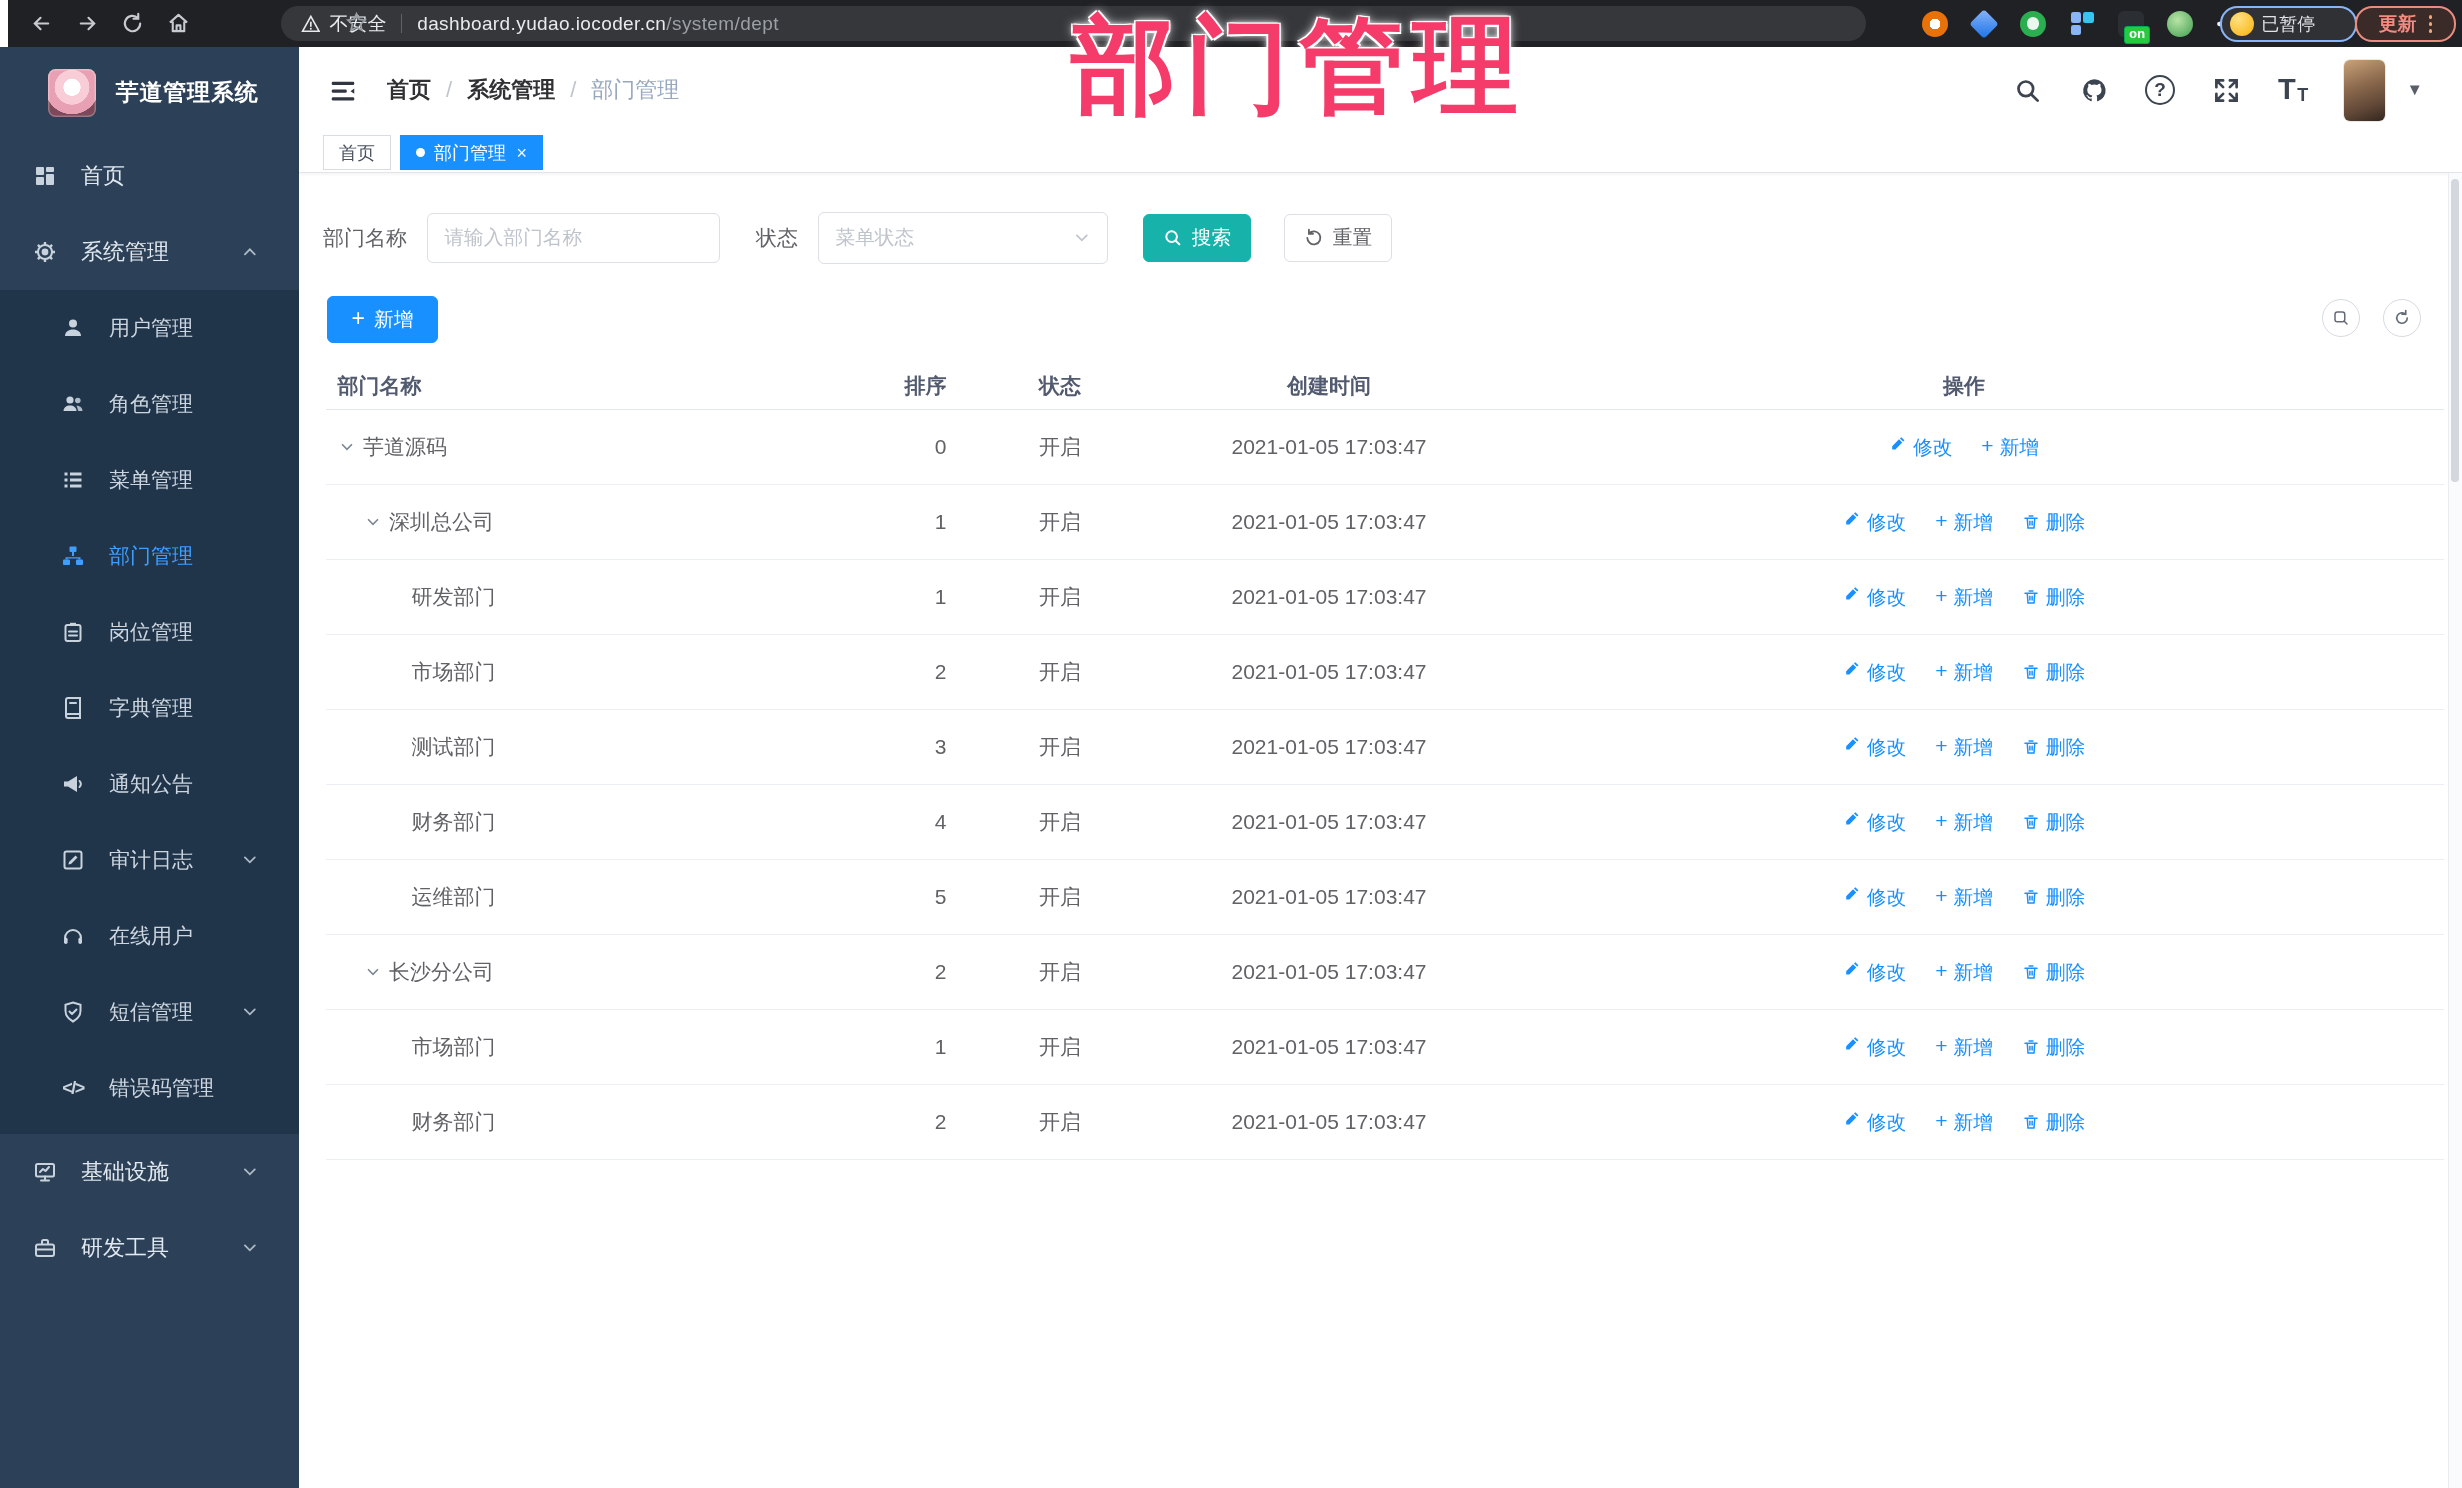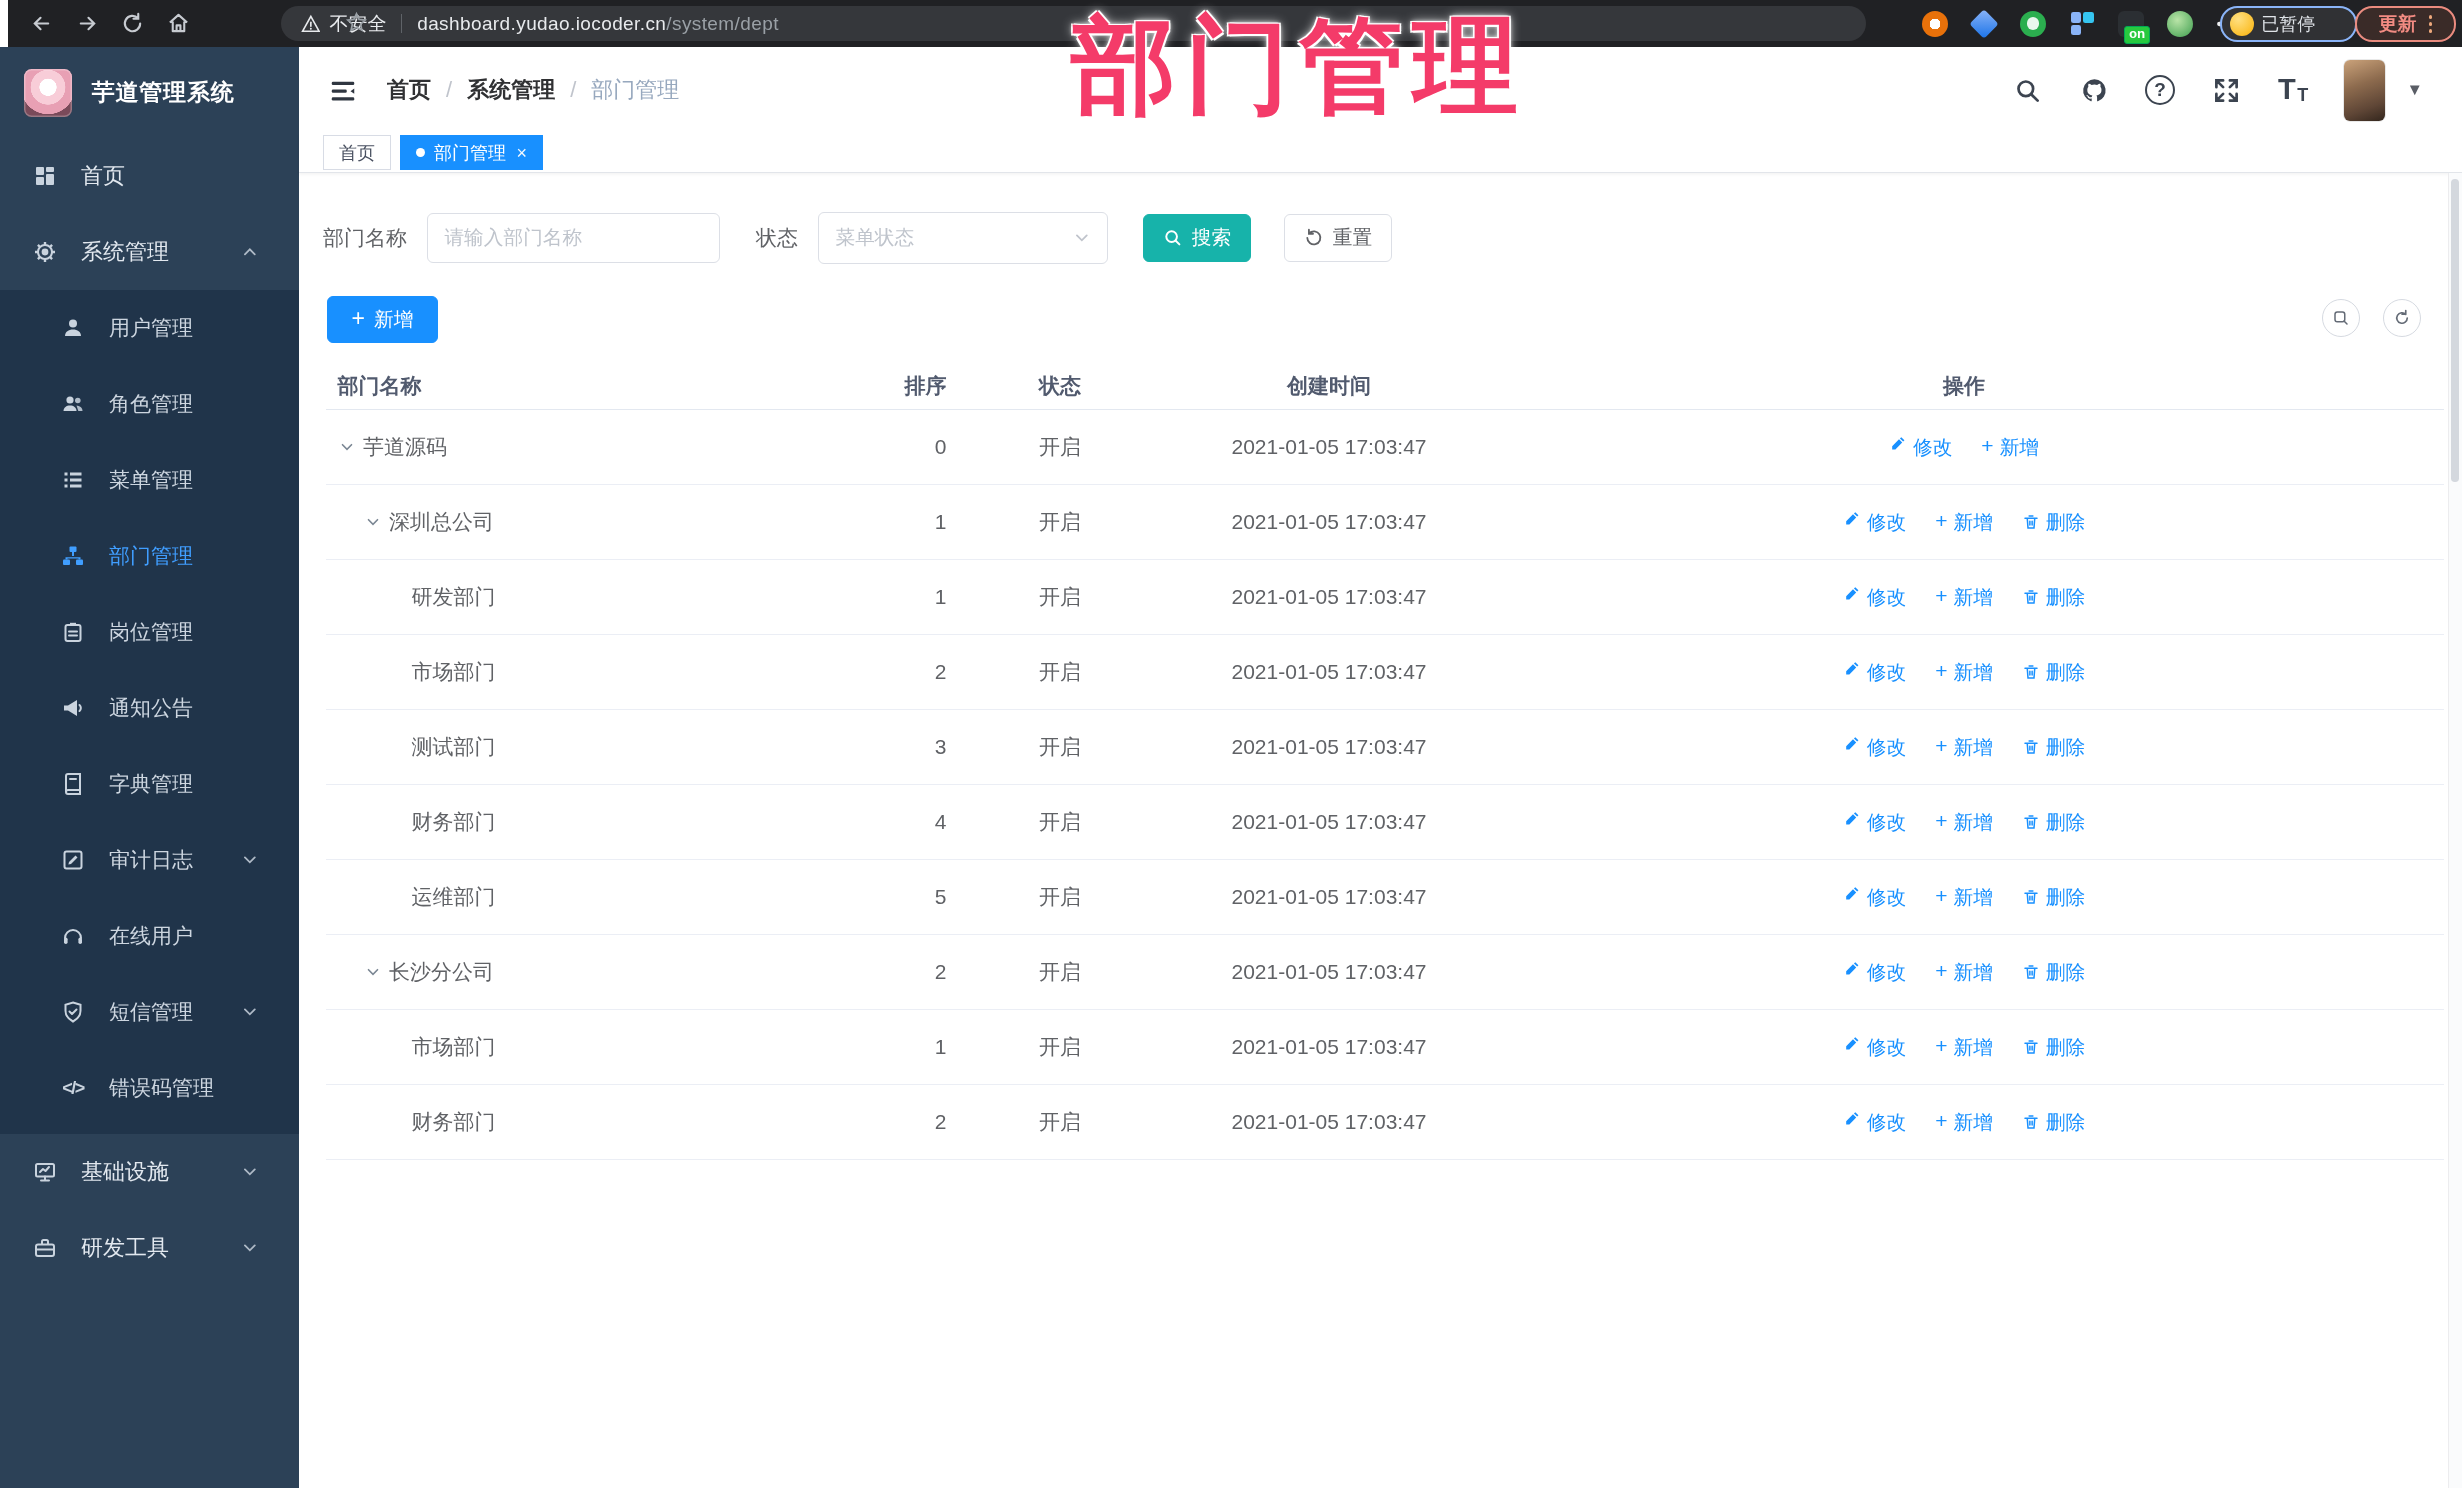--- a/index.html
+++ b/index.html
@@ -37,21 +37,21 @@
   .chip-update{left:2347px;width:97px;border:2.3px solid #e98b7f;background:#3a2b28;justify-content:center;gap:12px;}
   .chip-update .lbl{color:#f28b82;font-size:19px;font-weight:700;}
   .vdots{display:flex;flex-direction:column;gap:3px;}
   .vdots i{width:3.8px;height:3.8px;border-radius:50%;background:#eda87c;}
   
   .watermark{position:absolute;left:1071px;top:10.6px;z-index:60;font-size:105px;line-height:1.05;font-weight:800;
      letter-spacing:9px;color:#f43b69;pointer-events:none;
      text-shadow:0 0 1.5px #fff,0 0 4.5px #fff,1.5px 1.5px 0 #fff,-1.5px -1.5px 0 #fff,1.5px -1.5px 0 #fff,-1.5px 1.5px 0 #fff,0 0 10.6px rgba(255,255,255,.9);}
   
   .sidebar{position:absolute;left:0;top:47px;width:299px;bottom:0;background:#2c4157;z-index:2;overflow:hidden;}
-  .logo-row{height:91px;display:flex;align-items:center;padding-left:24px;gap:19.7px;}
+  .logo-row{height:91px;display:flex;align-items:center;padding-left:48px;gap:19.7px;}
   .logo-img{width:48px;height:48px;border-radius:7.6px;background:
       radial-gradient(circle at 50% 38%,#fff 0 22%,#f8cdd8 23% 45%,#e8a0b4 46% 70%,#7a4a5a 71%);
       box-shadow:inset 0 0 0 1.5px rgba(255,255,255,.25);}
   .logo-title{color:#ffffff;font-size:23px;font-weight:700;letter-spacing:0.8px;}
   .menu{position:relative;}
   .m-item{height:76px;display:flex;align-items:center;gap:24px;color:#e2e8ef;font-size:22px;position:relative;cursor:pointer;}
   .m-item.root{padding-left:33px;}
   .m-item.sub{padding-left:61px;font-size:21px;color:#cdd6e0;}
   .submenu{background:#20344a;padding-bottom:7.6px;}
   .m-item .ic{width:24px;height:24px;color:#c9d3de;flex:0 0 auto;display:flex;align-items:center;justify-content:center;}
@@ -290,36 +290,36 @@
               <svg viewBox="0 0 24 24" fill="none" stroke="currentColor" stroke-width="2">
                 <rect x="4.5" y="5" width="15" height="16" rx="2"></rect>
                 <path d="M9 2.8h6V6H9z" fill="currentColor" stroke="none"></path>
                 <path d="M8 11.5h8M8 15.5h8" stroke-linecap="round"></path>
               </svg>
             </span>
             <span>岗位管理</span>
           </div>
           <div class="m-item sub">
             <span class="ic">
-              <svg viewBox="0 0 24 24" fill="currentColor">
-                <path d="M3 9.5h4l9-5.5v16l-9-5.5H3z"></path>
-                <path d="M18.5 9a4 4 0 0 1 0 6" fill="none" stroke="currentColor" stroke-width="2" stroke-linecap="round"></path>
-              </svg>
-            </span>
-            <span>通知公告</span>
-          </div>
-          <div class="m-item sub">
-            <span class="ic">
               <svg viewBox="0 0 24 24" fill="none" stroke="currentColor" stroke-width="2">
                 <path d="M5 4a2 2 0 0 1 2-2h12v16H7a2 2 0 0 0-2 2z"></path>
                 <path d="M5 20a2 2 0 0 0 2 2h12v-4"></path>
                 <path d="M9 7h6" stroke-linecap="round"></path>
               </svg>
             </span>
             <span>字典管理</span>
+          </div>
+          <div class="m-item sub">
+            <span class="ic">
+              <svg viewBox="0 0 24 24" fill="currentColor">
+                <path d="M3 9.5h4l9-5.5v16l-9-5.5H3z"></path>
+                <path d="M18.5 9a4 4 0 0 1 0 6" fill="none" stroke="currentColor" stroke-width="2" stroke-linecap="round"></path>
+              </svg>
+            </span>
+            <span>通知公告</span>
           </div>
           <div class="m-item sub">
             <span class="ic">
               <svg viewBox="0 0 24 24" fill="none" stroke="currentColor" stroke-width="2">
                 <rect x="3.5" y="3.5" width="17" height="17" rx="2"></rect>
                 <path d="M14.5 7.5l2 2L10 16l-2.6.6L8 14z" fill="currentColor" stroke="none"></path>
               </svg>
             </span>
             <span>审计日志</span>
             <span class="chev">

